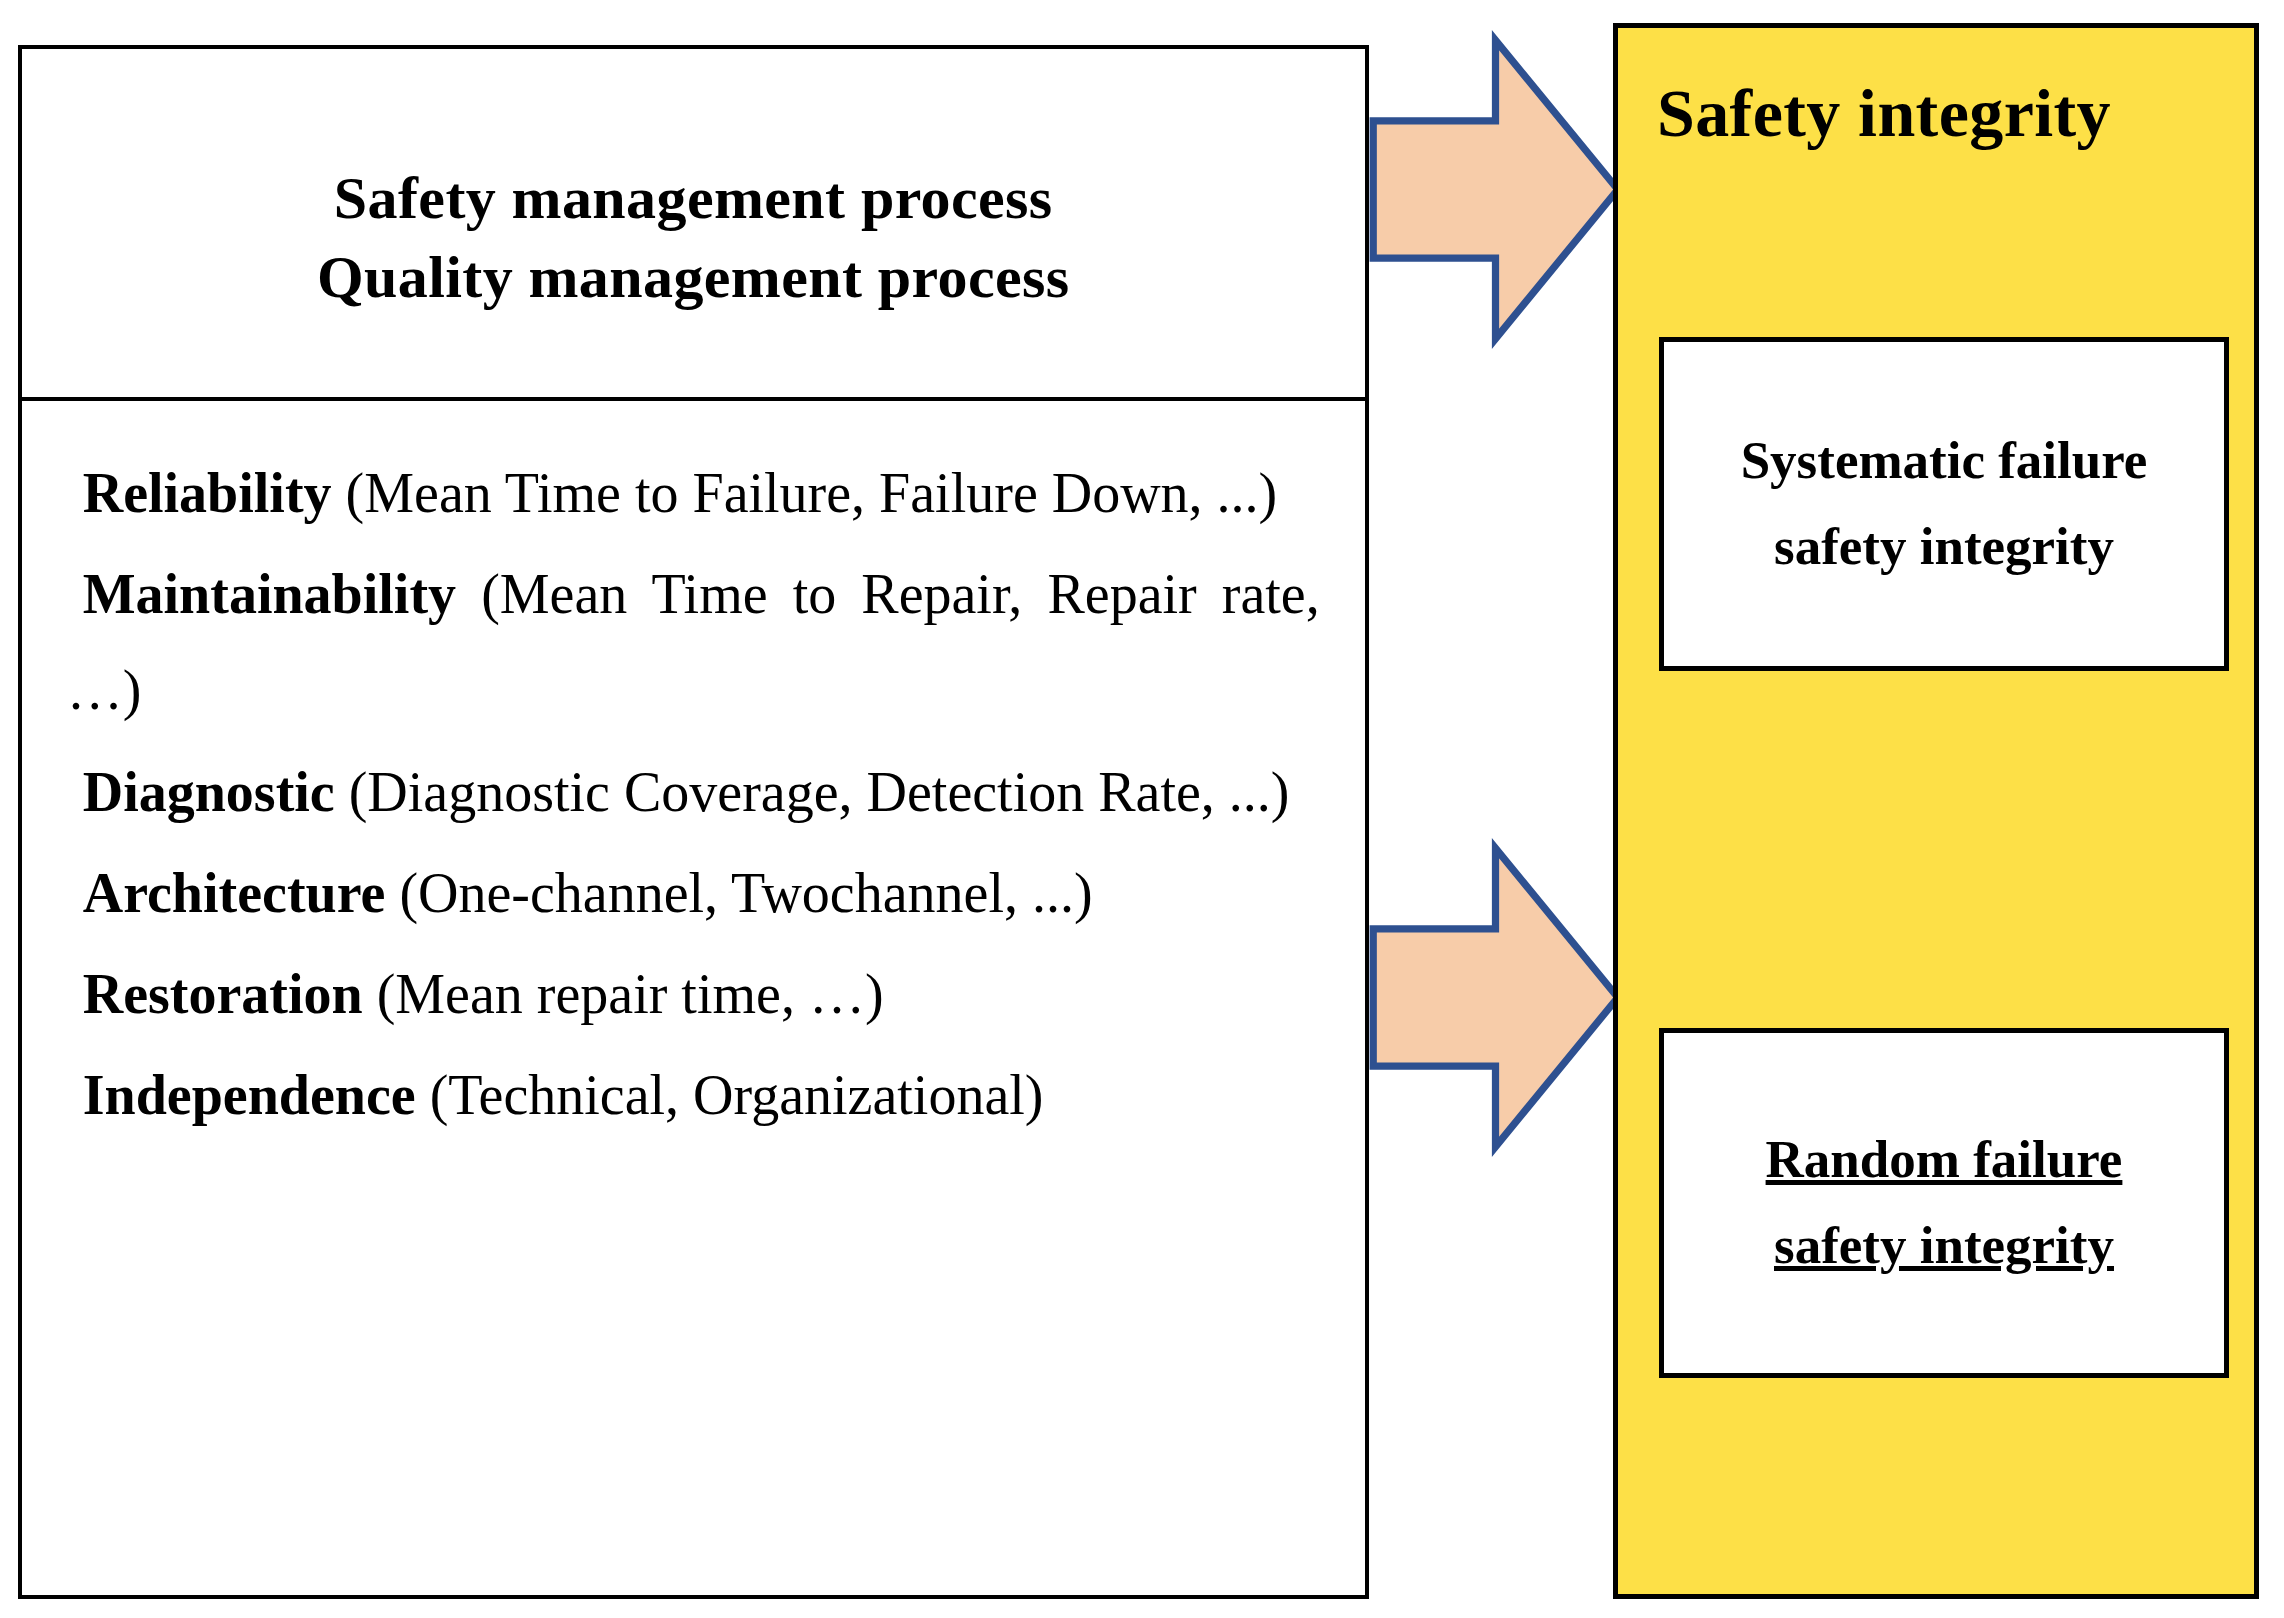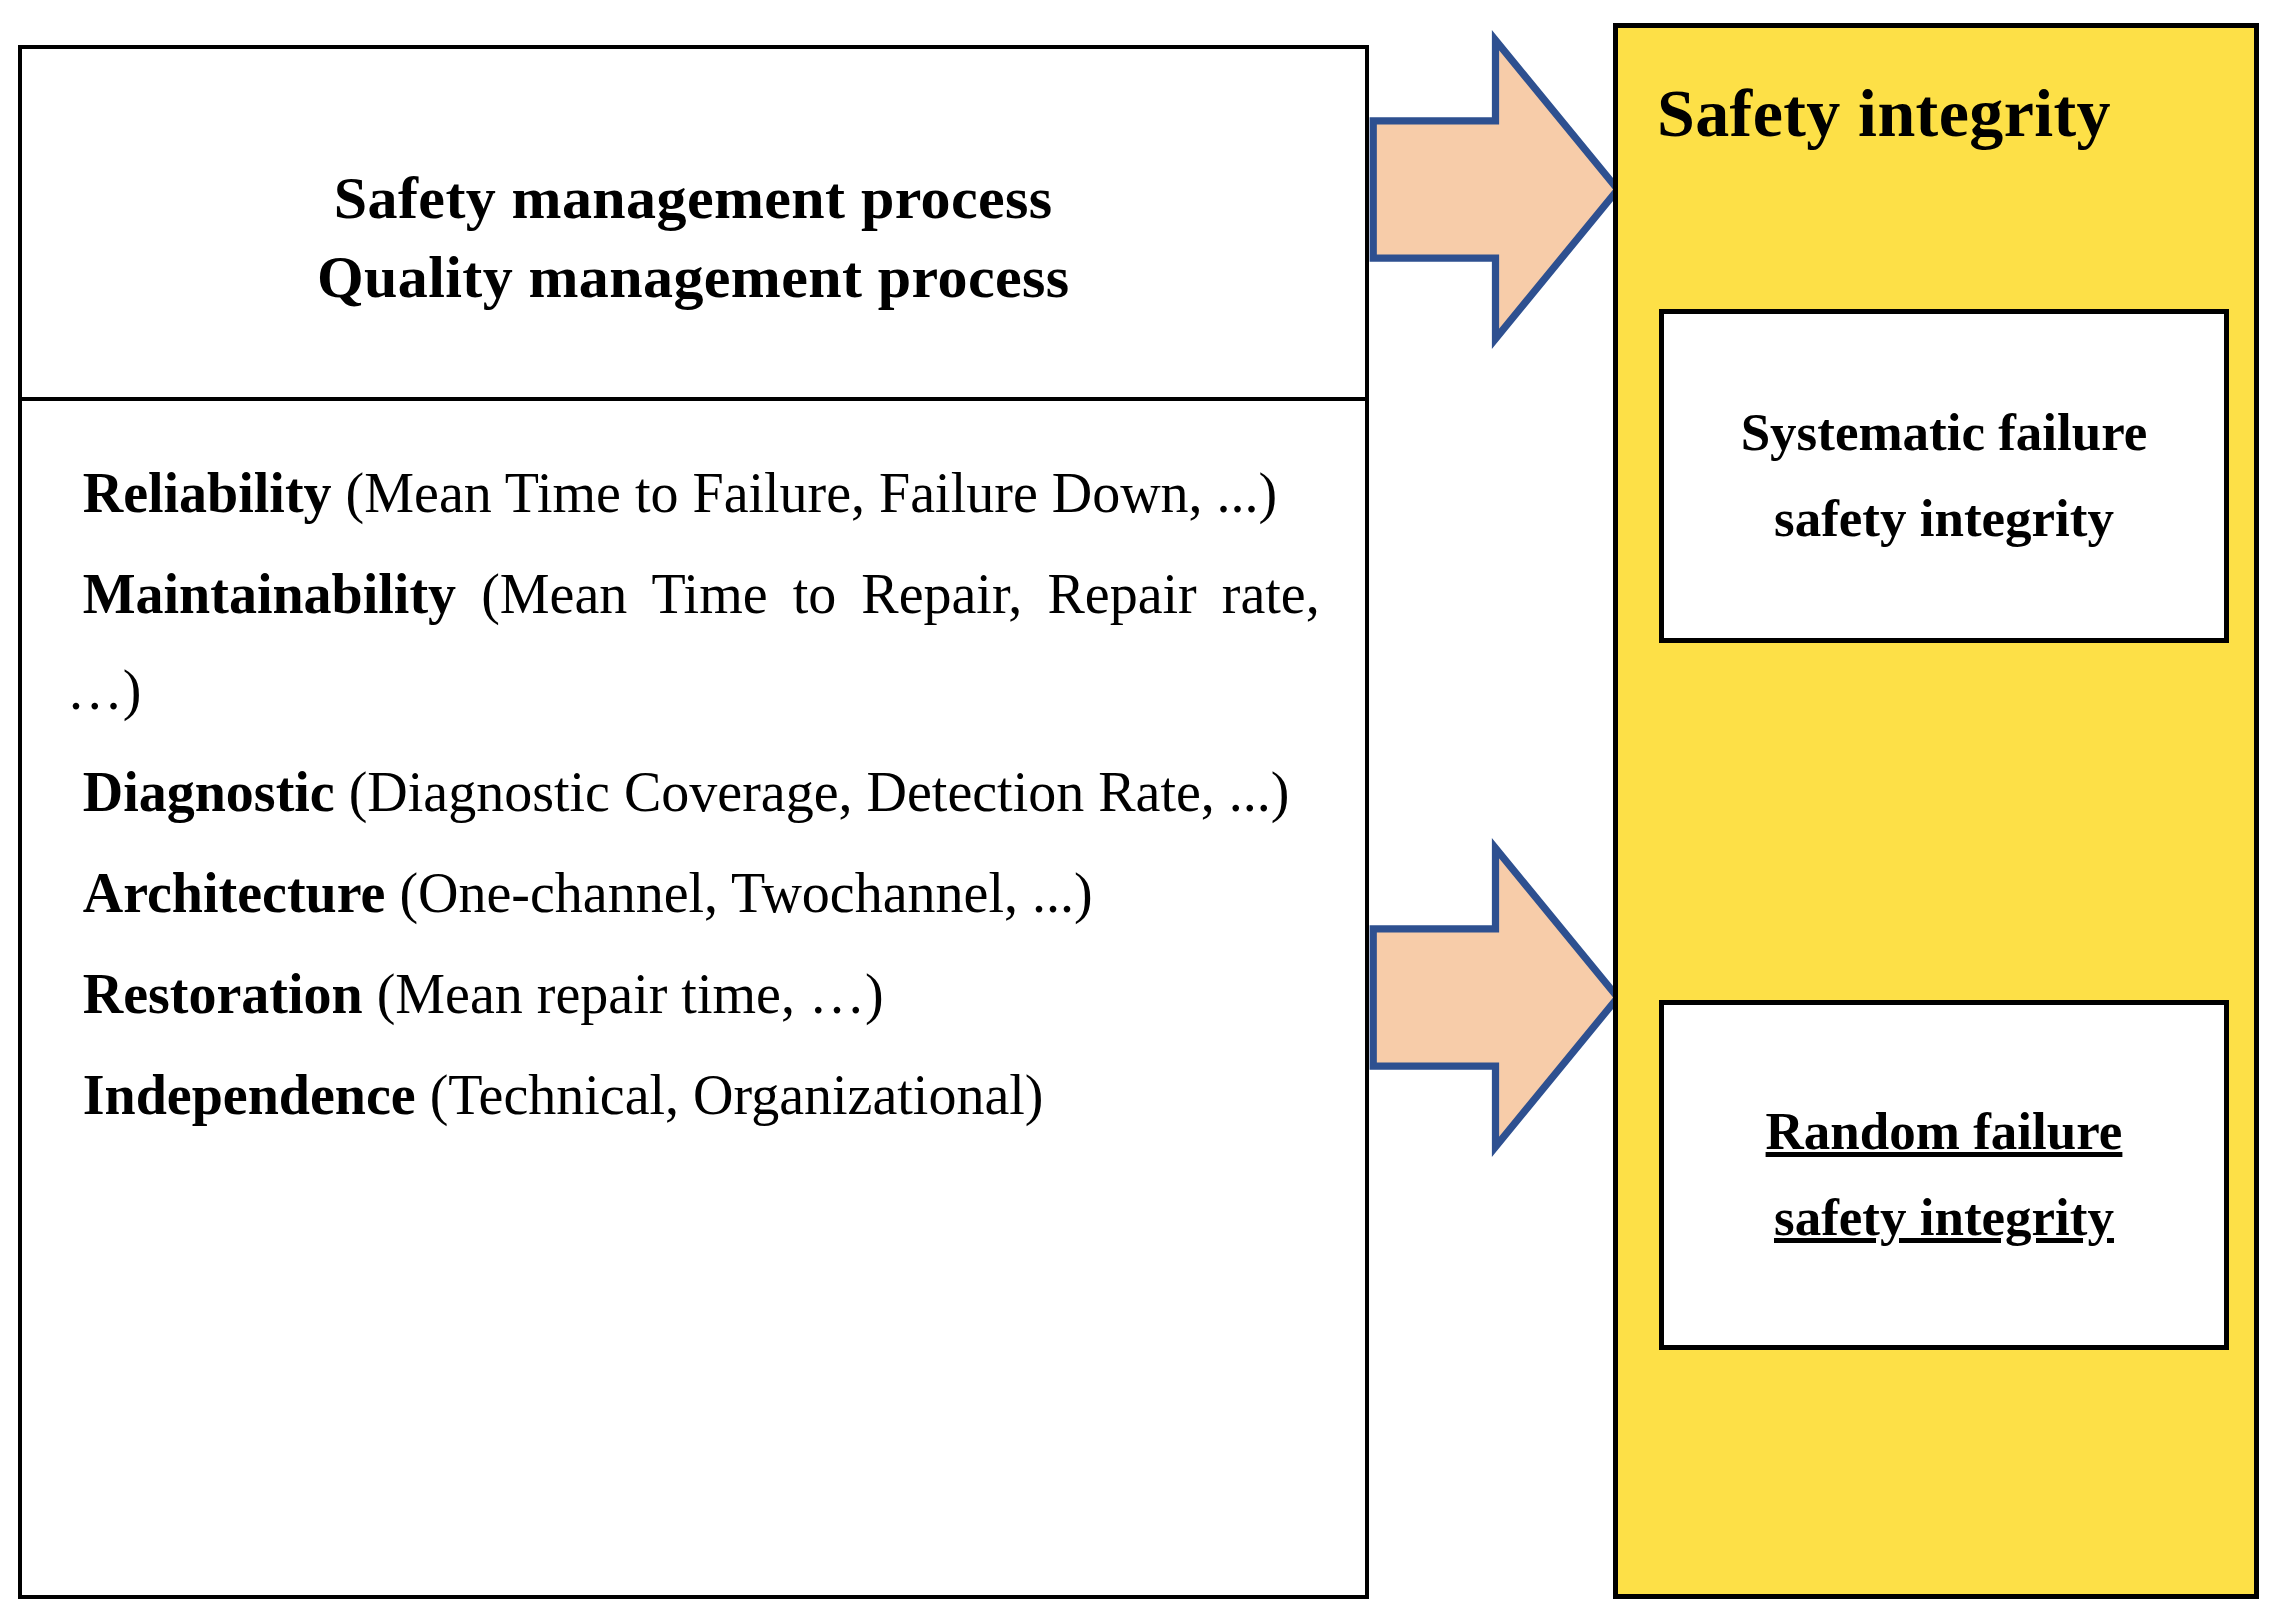--- a/index.html
+++ b/index.html
@@ -100,20 +100,21 @@
   .sub-box {
     position: absolute;
     box-sizing: border-box;
     background: #ffffff;
     border: 5.6px solid #000000;
     display: flex;
     flex-direction: column;
     justify-content: center;
     align-items: center;
     text-align: center;
+    margin-top: 28px;
   }
   #systematic-box {
     left: 41px;
     top: 281px;
     width: 570px;
     height: 334px;
   }
   #random-box {
     left: 41px;
     top: 972px;

